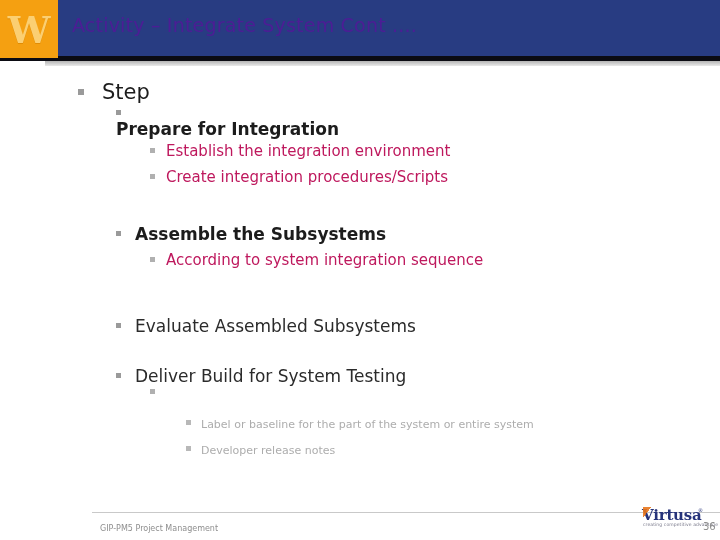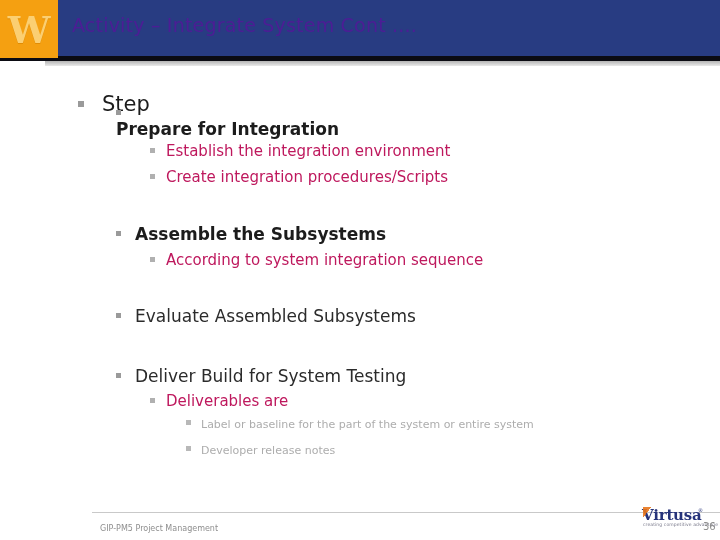--- a/index.html
+++ b/index.html
@@ -207,21 +207,21 @@
   <div class="title-shadow-gray"></div>
 
   <div class="logo-block">
     <div class="logo-monogram">W</div>
   </div>
 
   <div class="title-text">Activity – Integrate System Cont ....</div>
 
   <div class="content">
 
-    <div class="bullet-row lvl1" style="top:20px;">
+    <div class="bullet-row lvl1" style="top:8px;">
       <span class="bullet-mark"></span>
       <span class="bullet-label">Step</span>
     </div>
 
     <div class="bullet-row lvl2" style="top:42px;flex-direction:column;">
       <span class="bullet-mark"></span>
       <span class="bullet-label">Prepare for Integration</span>
     </div>
 
     <div class="bullet-row lvl3" style="top:70px;">
@@ -237,33 +237,32 @@
     <div class="bullet-row lvl2" style="top:152px;">
       <span class="bullet-mark"></span>
       <span class="bullet-label">Assemble the Subsystems</span>
     </div>
 
     <div class="bullet-row lvl3" style="top:179px;">
       <span class="bullet-mark"></span>
       <span class="bullet-label">According to system integration sequence</span>
     </div>
 
-    <div class="bullet-row lvl2 regular" style="top:234px;justify-content:center;">
+    <div class="bullet-row lvl2 regular" style="top:244px;justify-content:center;">
       <span class="bullet-mark"></span>
       <span class="bullet-label">Evaluate Assembled Subsystems</span>
     </div>
 
     <div class="bullet-row lvl2 regular" style="top:294px;">
       <span class="bullet-mark"></span>
       <span class="bullet-label">Deliver Build for System Testing</span>
     </div>
 
     <div class="bullet-row lvl3" style="top:320px;">
       <span class="bullet-mark"></span>
-      <span class="bullet-label">Deliverables are</span>
     </div>
 
     <div class="bullet-row lvl4" style="top:346px;">
       <span class="bullet-mark"></span>
       <span class="bullet-label">Label or baseline for the part of the system or entire system</span>
     </div>
 
     <div class="bullet-row lvl4" style="top:372px;">
       <span class="bullet-mark"></span>
       <span class="bullet-label">Developer release notes</span>

